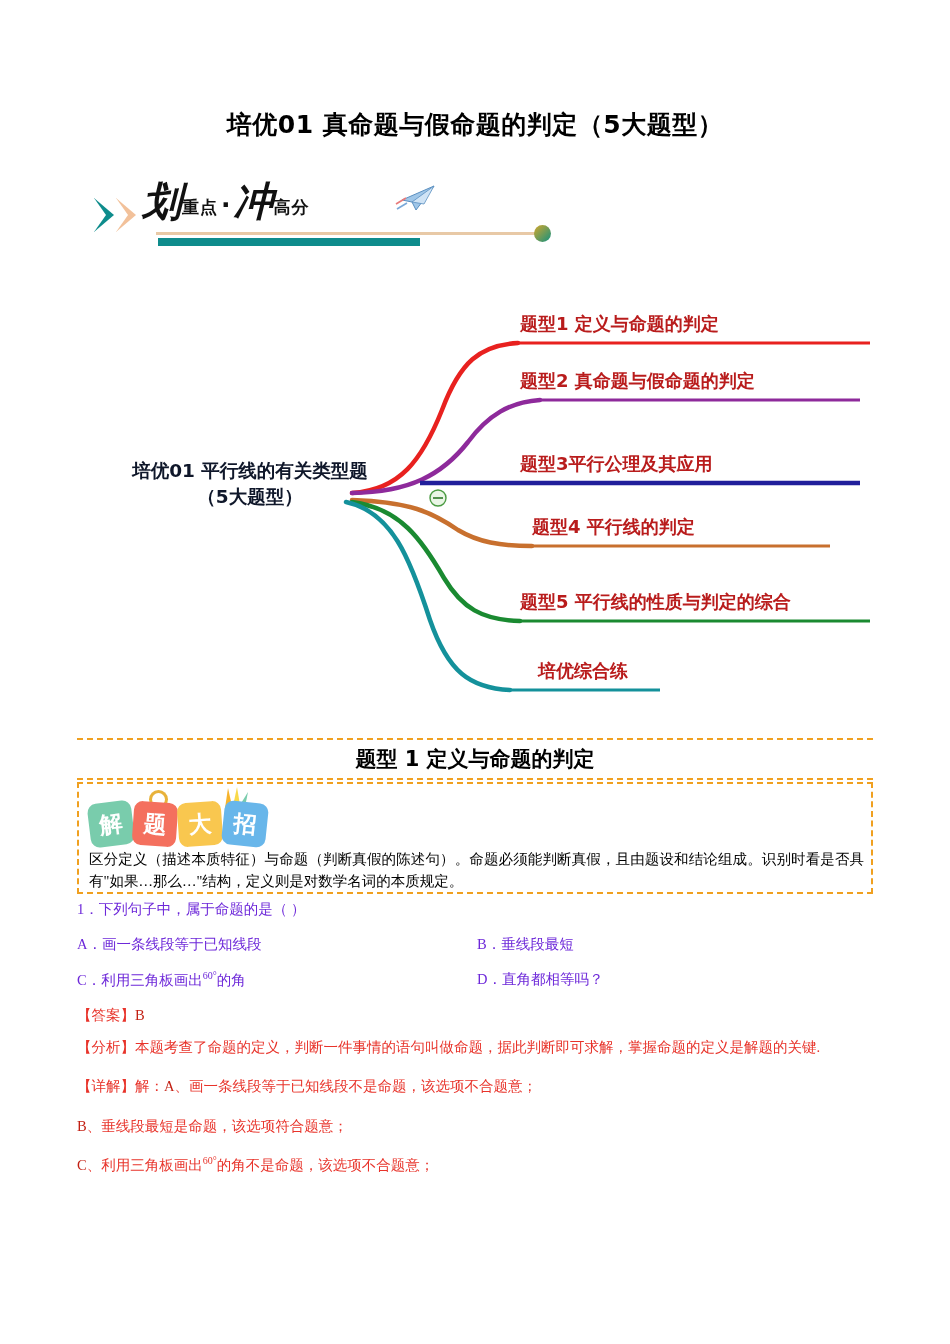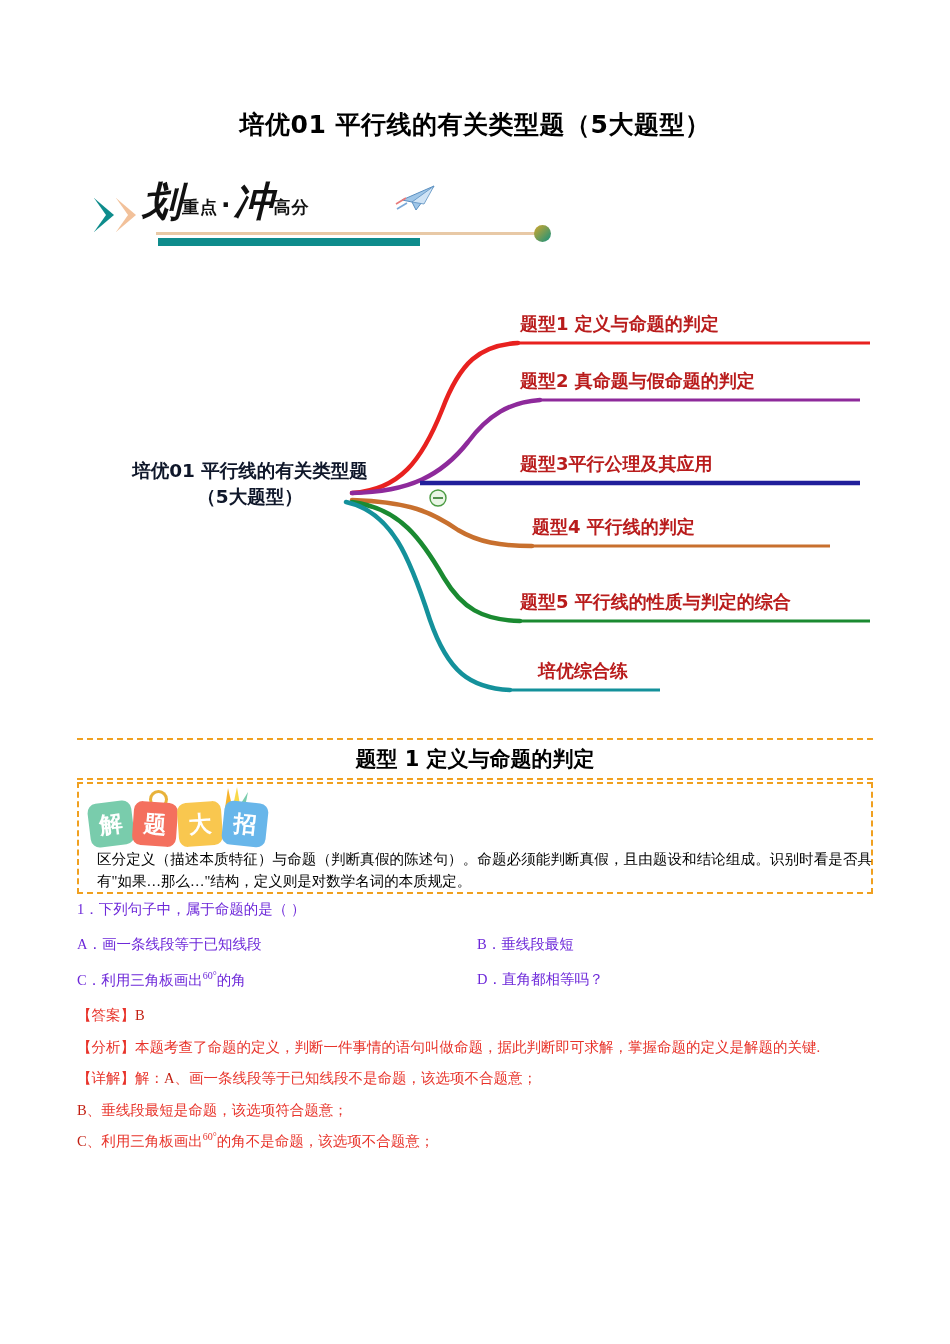--- a/index.html
+++ b/index.html
@@ -226,21 +226,20 @@
   .tip-text {
     position: absolute;
     left: 10px;
     top: 64px;
     width: 775px;
     font-family: "Liberation Serif", "DejaVu Serif", serif;
     font-size: 14.5px;
     color: #000;
     line-height: 1.52;
     text-align: justify;
-    margin-left: 8px;
   }
 
   
   .qbody {
     position: absolute;
     left: 77px;
     top: 900px;
     width: 800px;
     font-family: "Liberation Serif", "DejaVu Serif", serif;
     font-size: 14.5px;
@@ -259,28 +258,28 @@
     left: 77px;
     top: 1000px;
     width: 800px;
     color: #e8332a;
     font-family: "Liberation Serif", "DejaVu Serif", serif;
     font-size: 14.5px;
     line-height: 2.18;
   }
   .ans-block .lbl { font-weight: normal; }
   .latin { color: #c21f12; }
-  .sol-line { white-space: normal; }
+  .sol-line { white-space: normal; margin-top: 8px; }
 </style>
 </head>
 <body>
 
 <div class="page">
 
-  <div class="doc-title">培优01  平行线的有关类型题（5大题型）</div>
+  <div class="doc-title">培优01  真命题与假命题的判定（5大题型）</div>
 
   <div class="banner">
     <div class="chev chev-back"></div>
     <div class="chev-notch notch-back"></div>
     <div class="chev chev-front"></div>
     <div class="chev-notch notch-front"></div>
 
     <div class="banner-word">
       <span class="bw-big">划</span><span class="bw-small">重点</span><span class="bw-dot">·</span><span class="bw-big">冲</span><span class="bw-small">高分</span>
     </div>

